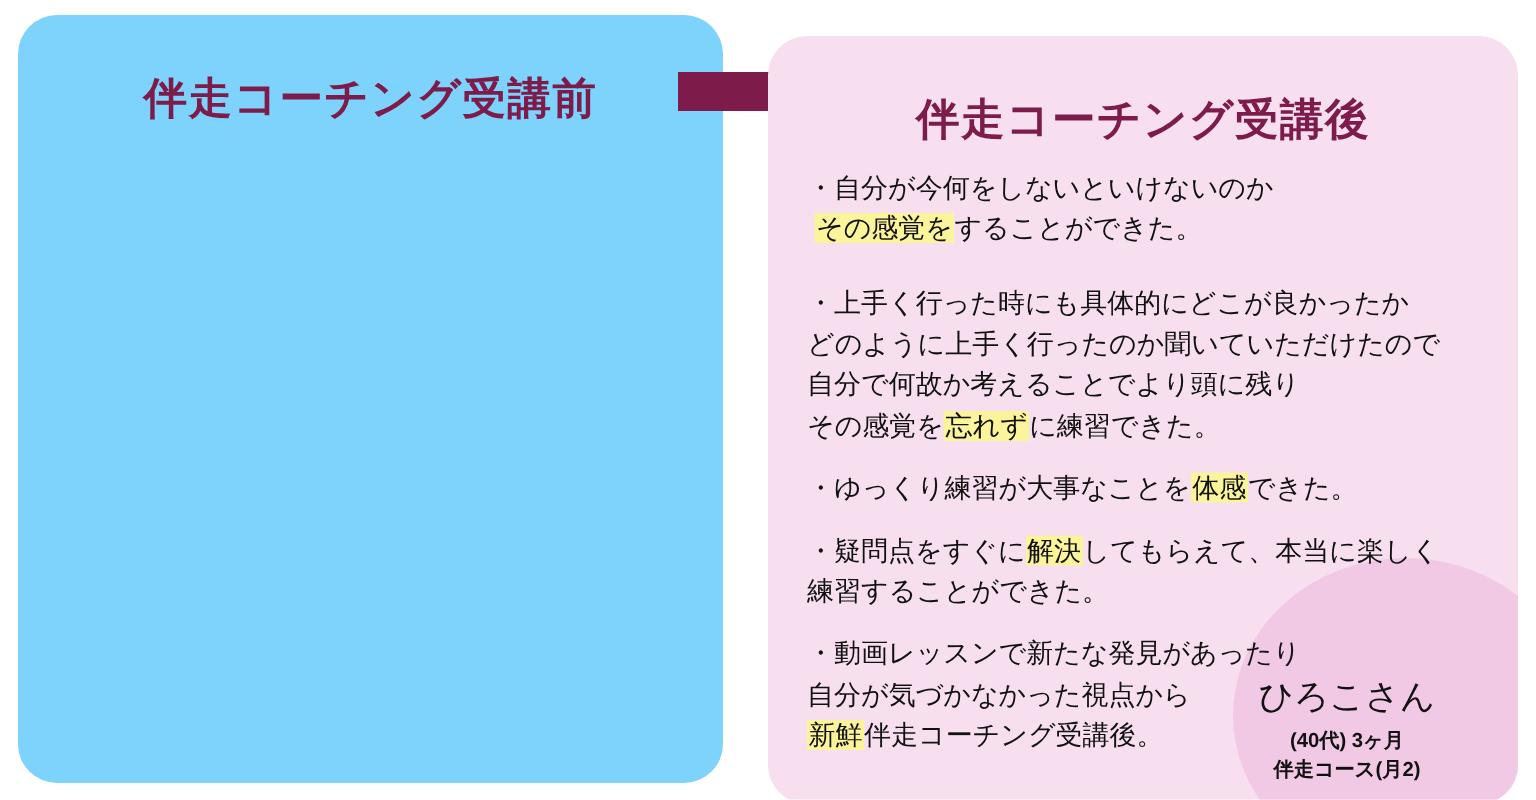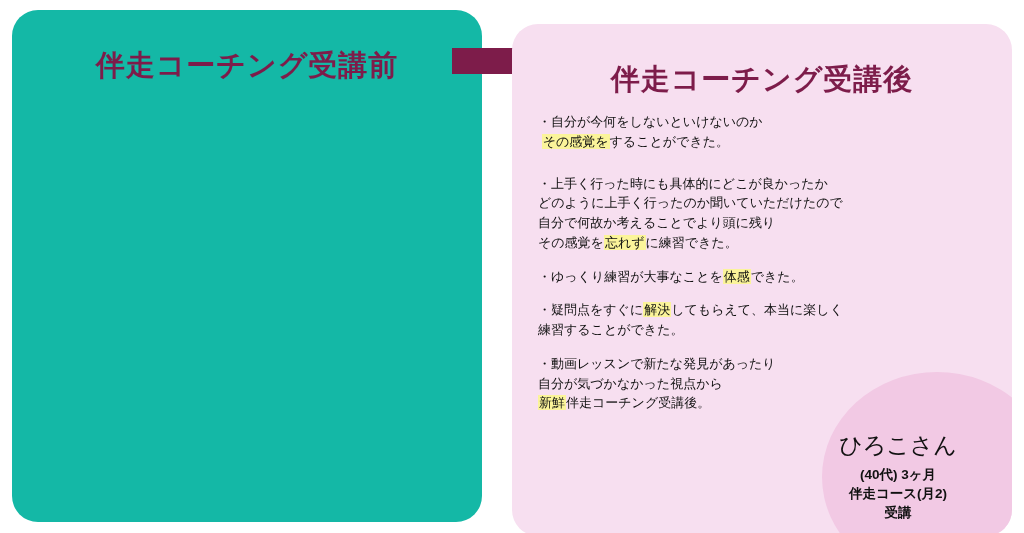--- a/index.html
+++ b/index.html
@@ -19,21 +19,21 @@
     height: 533px;
   }
 
   
   .panel-before {
     position: absolute;
     left: 12px;
     top: 10px;
     width: 470px;
     height: 512px;
-    background: #14b8a6;
+    background: #7dd3fc;
     border-radius: 26px;
   }
   .title-before {
     position: absolute;
     left: 0;
     top: 36px;
     width: 470px;
     text-align: center;
     font-size: 29px;
     font-weight: bold;
@@ -83,21 +83,21 @@
     color: #7d1c4a;
     letter-spacing: 1px;
   }
   .after-body {
     position: absolute;
     left: 26px;
     top: 88px;
     width: 462px;
   }
   .para {
-    font-size: 13px;
+    font-size: 18px;
     line-height: 1.52;
     color: #111111;
     margin-bottom: 14px;
     white-space: pre-wrap;
   }
   .para.p1 { margin-bottom: 22px; }
 
   .hl {
     background: #fbf49a;
     padding: 0 1px;
@@ -169,17 +169,16 @@
       <div class="para"><span>・動画レッスンで新たな発見があったり
 自分が気づかなかった視点から
 </span><span class="hl">新鮮</span><span>伴走コーチング受講後。</span></div>
 
     </div>
 
     <div class="signature">
       <div class="sig-name">ひろこさん</div>
       <div class="sig-line">(40代) 3ヶ月</div>
       <div class="sig-line">伴走コース(月2)</div>
-      <div class="sig-line">受講</div>
     </div>
   </div>
 
 </div>
 
 </body></html>

